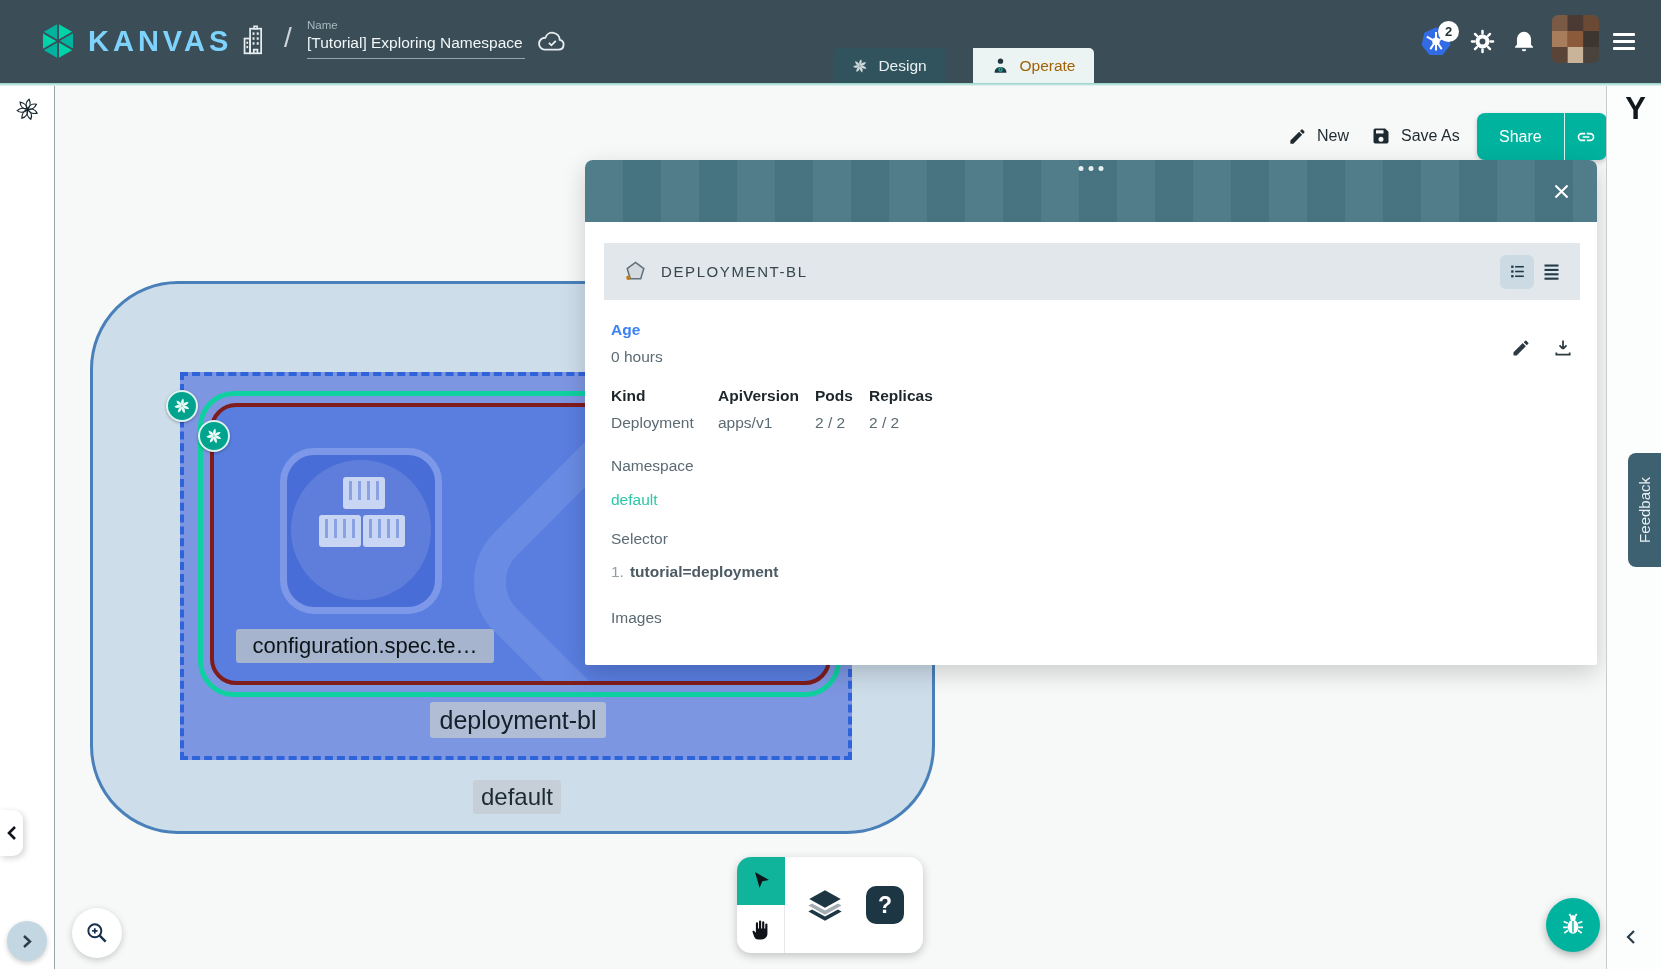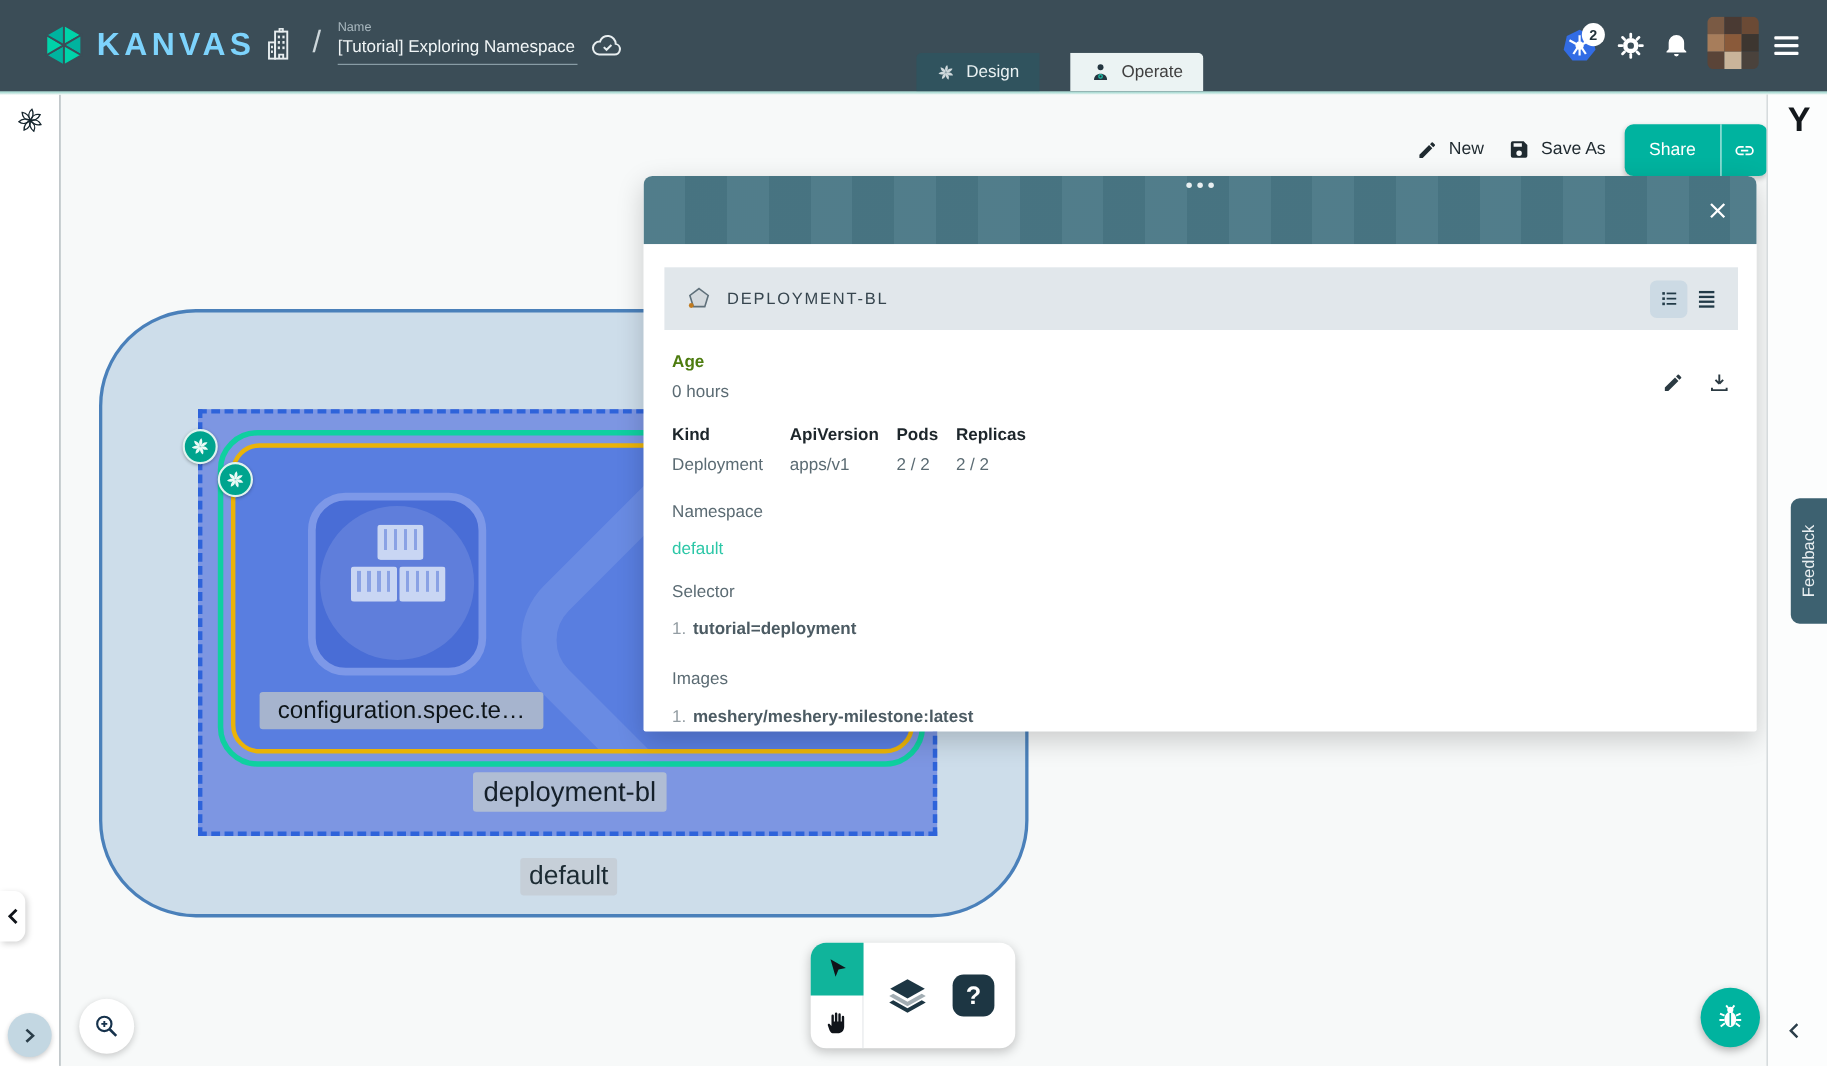--- a/index.html
+++ b/index.html
@@ -19,21 +19,21 @@
   #name-label { font-size:11.5px; color:#a9b8bf; }
   #name-input { margin-top:3px; font-size:15.5px; color:#f1f6f7; border-bottom:1px solid #92a6ae;
                 padding-bottom:6px; width:218px; white-space:nowrap; }
   #cloud-icon { position:absolute; left:536px; top:28px; }
 
   #mode-tabs { position:absolute; left:833px; top:48px; height:35px; display:flex;
                border-radius:5px 5px 0 0; overflow:hidden;gap:28px; }
   .mode-tab { display:flex; align-items:center; justify-content:center; gap:9px;
               font-size:15.5px; padding:0 18px; }
   #tab-design { width:112px; background:#30535e; color:#e9f1f2; }
-  #tab-operate { width:121px; background:#ebf3f3; color:#404040; }
+  #tab-operate { width:121px; background:#ebf3f3; color:#a16207; }
   #k8s-wrap { position:absolute; left:1419px; top:25px; width:34px; height:34px; }
   #k8s-badge { position:absolute; left:1438px; top:21px; width:21px; height:21px; border-radius:50%;
                background:#fff; color:#22323a; font-size:13px; display:flex; align-items:center;
                justify-content:center; font-weight:bold; }
   #gear-icon { position:absolute; left:1469px; top:28px; }
   #bell-icon { position:absolute; left:1511px; top:27px; }
   #avatar { position:absolute; left:1552px; top:15px; width:47px; height:48px; border-radius:6px; overflow:hidden; }
   #hamburger { position:absolute; left:1613px; top:33px; width:22px; }
   #hamburger div { height:2.5px; background:#fff; margin-bottom:4.5px; border-radius:1px; }
 
@@ -47,21 +47,21 @@
   #next-fab { position:absolute; left:7px; top:835px; width:40px; height:40px; border-radius:50%;
               background:#c3d7e2; display:flex; align-items:center; justify-content:center;
               box-shadow:0 2px 5px rgba(0,0,0,.2); }
   #ns-box { position:absolute; left:90px; top:281px; width:845px; height:553px; border-radius:88px;
             border:3px solid #4a80ba; background:#cdddea; }
   #dashed-box { position:absolute; left:180px; top:372px; width:672px; height:388px;
                 border:4px dashed #2e63da; background:#7d96e2; }
   #green-box { position:absolute; left:198px; top:391px; width:643px; height:306px; border-radius:36px;
                border:5px solid #0fd0a0; }
   #blue-box { position:absolute; left:210px; top:403px; width:621px; height:282px; border-radius:26px;
-              border:4px solid #eab308; background:#597ee0; overflow:hidden; }
+              border:4px solid #7f1d1d; background:#597ee0; overflow:hidden; }
   #watermark { position:absolute; left:320px; top:-40px; width:430px; height:430px;
                border:32px solid rgba(255,255,255,.10); border-radius:70px; transform:rotate(45deg); }
   #small-box { position:absolute; left:66px; top:41px; width:162px; height:166px; border-radius:34px;
                border:7px solid #7d98e8; background:rgba(47,82,196,.38); }
   #halo { position:absolute; left:4px; top:5px; width:140px; height:140px; border-radius:50%;
           background:rgba(255,255,255,.12); }
   .cargo { position:absolute; width:42px; height:32px; border-radius:3px; background:#c9d6f3;
            background-image:repeating-linear-gradient(90deg, transparent 0 6px, #8aa2e4 6px 9px);
            background-size:100% 60%; background-repeat:no-repeat; background-position:center 4px; }
   #cargo-top { left:56px; top:22px; }
@@ -104,21 +104,21 @@
   #drag-dots { position:absolute; left:50%; top:6px; transform:translateX(-50%); display:flex; gap:5px; }
   #drag-dots span { width:5px; height:5px; border-radius:50%; background:#e8eff1; display:block; }
   #panel-close { position:absolute; right:26px; top:22px; cursor:pointer; }
   #panel-bar { margin:21px 17px 0 19px; height:57px; background:#e1e7eb; display:flex;
                align-items:center; padding:0 12px 0 19px; }
   #panel-bar-title { font-size:15px; letter-spacing:1.6px; color:#36454e; margin-left:13px; flex:1; }
   .toggle-box { width:34px; height:34px; border-radius:6px; display:flex; align-items:center;
                 justify-content:center; }
   .toggle-box.selected { background:#ccdae4; }
   #panel-body { padding:0 24px 0 26px; position:relative; font-size:15.5px; color:#5b6b73; }
-  .p-label-bold { font-weight:bold; color:#4d7c0f; }
+  .p-label-bold { font-weight:bold; color:#3b82f6; }
   #row-age { margin-top:21px; }
   #age-value { margin-top:9px; }
   #body-icons { position:absolute; right:24px; top:17px; display:flex; gap:22px; }
   #kv-table { margin-top:21px; display:grid; grid-template-columns:107px 97px 54px 70px; column-gap:0;
               row-gap:9px; }
   #kv-table .hd { font-weight:bold; color:#1d262b; }
   #ns-section { margin-top:25px; }
   #ns-value { margin-top:16px; color:#2cc7a7; }
   #sel-section { margin-top:21px; }
   .idx { color:#939da3; margin-right:6px; }
@@ -438,23 +438,20 @@
 
     <div id="sel-section">
       <div>Selector</div>
       <div id="sel-value">
         <span class="idx">1.</span><span class="bold-val">tutorial=deployment</span>
       </div>
     </div>
 
     <div id="img-section">
       <div>Images</div>
-      <div id="img-value">
-        <span class="idx">1.</span><span class="bold-val">meshery/meshery-milestone:latest</span>
-      </div>
     </div>
   </div>
 </div>
 
 <div id="toolbar">
   <div id="tool-col">
     <div id="tool-cursor">
       <svg width="24" height="24" viewBox="0 0 24 24">
         <path d="M6 3l14 8.1-6.7 1.2L10.6 19z" fill="#10141a"></path>
       </svg>

